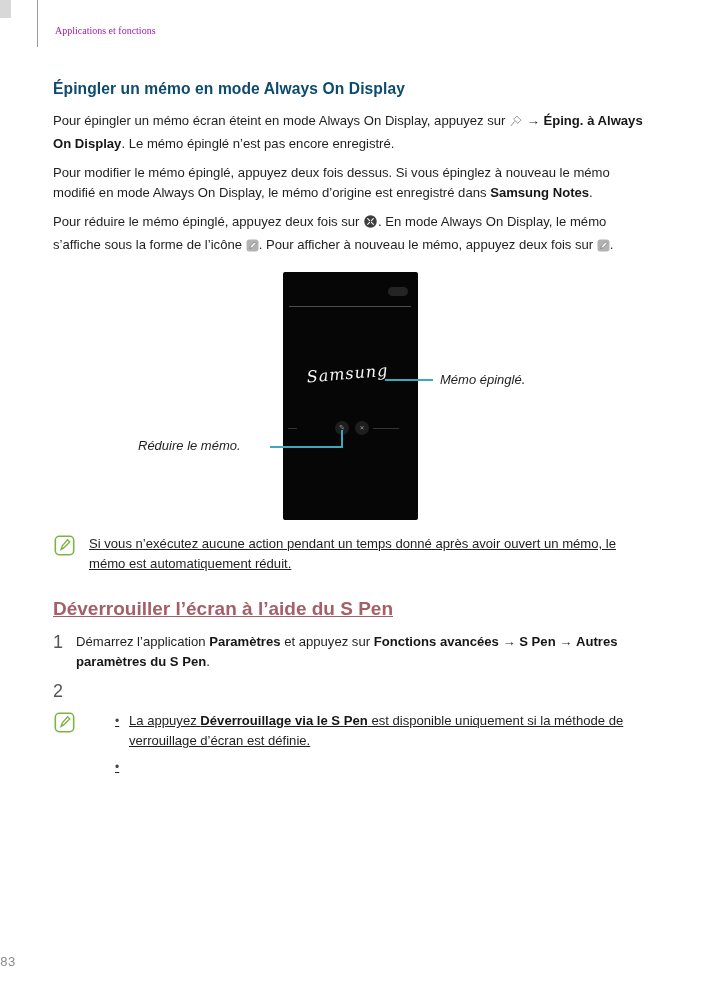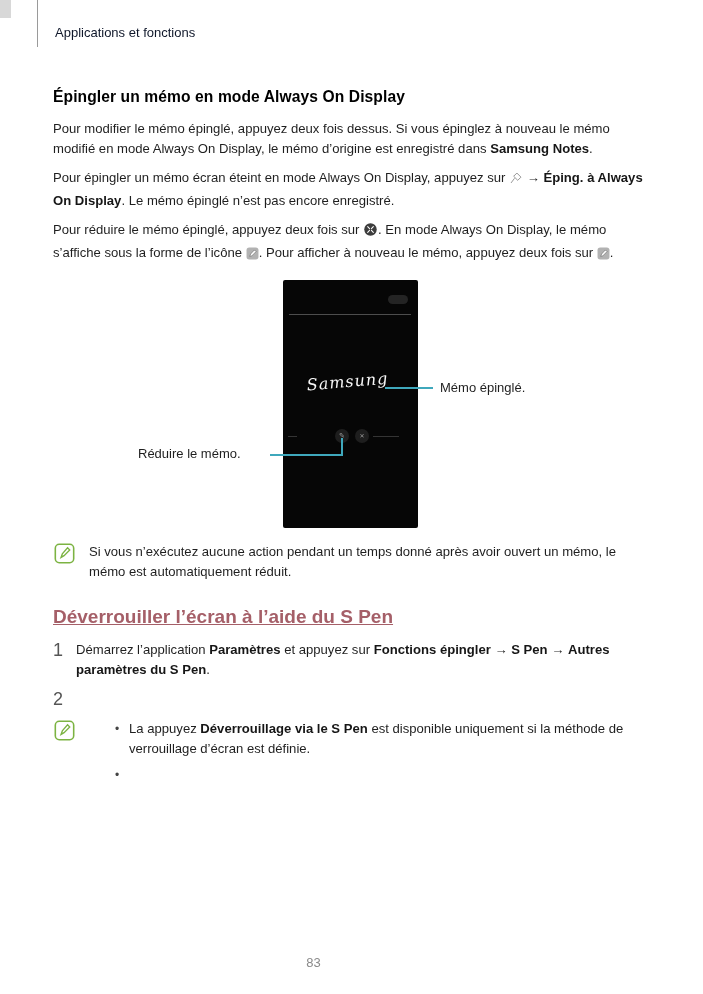--- a/index.html
+++ b/index.html
@@ -2,72 +2,72 @@
 <html><head>
 <meta charset="utf-8">
 <style>
   html,body{margin:0;padding:0;}
   .page{
     position:relative; width:703px; height:994px; background:#ffffff;
     font-family:"Liberation Sans", sans-serif; color:#1f1f1f; overflow:hidden;
   }
   .corner-block{position:absolute;left:0;top:0;width:11px;height:18px;background:#d8d8d8;}
   .vline{position:absolute;left:37px;top:0;width:1px;height:47px;background:#9a9a9a;}
-  .doc-header{position:absolute;left:55px;top:25px;font-size:13px;color:#0f172a;}
+  .doc-header{position:absolute;left:55px;top:25px;font-size:10px;color:#a21caf;font-family:Liberation Serif, serif;}
   .content{position:absolute;left:53px;top:76px;width:598px;}
-  h1.h1{font-size:15.6px;font-weight:bold;color:#000000;margin:12px 0 13px 0;letter-spacing:0.1px;}
+  h1.h1{font-size:15.6px;font-weight:bold;color:#0c4a6e;margin:4px 0 13px 0;letter-spacing:0.1px;}
   h2.h2{font-size:19px;font-weight:bold;color:#a55f68;margin:24px 0 12px 0;text-decoration:underline;}
   p.body{font-size:13.1px;line-height:20px;margin:0 0 9px 0;}
   .b{font-weight:bold;color:#161616;}
   .inline-icon{display:inline-block;vertical-align:-3px;}
   
   .illustration{position:relative;height:248px;margin:14px 0 14px 0;}
   .phone{position:absolute;left:230px;top:0;width:135px;height:248px;background:#060606;border-radius:2px;}
   .phone .status-pill{position:absolute;left:105px;top:15px;width:20px;height:9px;border-radius:5px;background:#242424;}
   .phone .hairline{position:absolute;left:6px;top:34px;width:122px;height:1px;background:#4d4d4d;}
   .phone .signature{position:absolute;left:0;right:6px;top:92px;text-align:center;
     font-family:"DejaVu Serif", serif;font-style:italic;font-size:16px;color:#f7f7f7;
     transform:rotate(-5deg);letter-spacing:1px;}
   .phone .dash{position:absolute;height:1px;background:#343434;top:156px;}
   .dash.l{left:5px;width:9px;} .dash.r{left:90px;width:26px;}
   .mini-circle{position:absolute;top:149px;width:14px;height:14px;border-radius:50%;
     background:#1e1e1e;color:#9a9a9a;font-size:7px;line-height:14px;text-align:center;}
   .mini-circle.pen{left:52px;} .mini-circle.close{left:72px;font-size:6px;}
   .callout-line{position:absolute;background:#3fa8bc;}
-  .callout-label{position:absolute;font-size:13px;color:#1f1f1f;}
+  .callout-label{position:absolute;font-size:13px;color:#1f1f1f;font-style:italic;}
   
-  .note{display:flex;margin:13px 0 0 0;}
+  .note{display:flex;margin:13px 0 0 0;text-decoration:underline;}
   .note .note-icon{flex:0 0 21px;margin:1px 14px 0 1px;}
   .note .note-text{font-size:13.1px;line-height:20px;}
   .note .bullets .bullet-row{display:flex;margin-bottom:6px;}
   .note .bullets .bullet-char{flex:0 0 14px;margin-left:26px;color:#444;font-size:12px;line-height:20px;}
   
   .step{display:flex;margin:0 0 9px 0;}
   .step .step-num{flex:0 0 23px;font-size:18px;color:#555;line-height:21px;}
   .step .step-text{font-size:13.1px;line-height:20px;}
-  .page-number{position:absolute;left:0;top:955px;width:627px;text-align:center;font-size:13px;color:#8a8a8a;}
+  .page-number{position:absolute;left:0;top:955px;width:627px;font-size:13px;color:#8a8a8a;font-family:Liberation Mono, monospace;}
 </style>
 </head>
 <body>
 
 <div class="page">
   <div class="corner-block"></div>
   <div class="vline"></div>
   <div class="doc-header">Applications et fonctions</div>
 
   <div class="content">
 
     <h1 class="h1">Épingler un mémo en mode Always On Display</h1>
 
-    <p class="body"><span>Pour modifier le mémo épinglé, appuyez deux fois dessus. Si vous épinglez à nouveau le mémo modifié en mode Always On Display, le mémo d’origine est enregistré dans </span><span class="b">Samsung Notes</span><span>.</span></p>
-
     <p class="body"><span>Pour épingler un mémo écran éteint en mode Always On Display, appuyez sur </span><span class="inline-icon"><svg width="14" height="14" viewBox="0 0 24 24">
             <path d="M13.5 3.5 L20.5 10.5 L15 16 L8 9 Z" fill="none" stroke="#8f8f8f" stroke-width="1.6"></path>
             <path d="M9.5 12.5 L3.5 20.5" stroke="#8f8f8f" stroke-width="1.6" fill="none"></path>
           </svg></span><span> → </span><span class="b">Éping. à Always On Display</span><span>. Le mémo épinglé n’est pas encore enregistré.</span></p>
+
+    <p class="body"><span>Pour modifier le mémo épinglé, appuyez deux fois dessus. Si vous épinglez à nouveau le mémo modifié en mode Always On Display, le mémo d’origine est enregistré dans </span><span class="b">Samsung Notes</span><span>.</span></p>
 
     <p class="body"><span>Pour réduire le mémo épinglé, appuyez deux fois sur </span><span class="inline-icon"><svg width="15" height="15" viewBox="0 0 24 24">
             <circle cx="12" cy="12" r="10" fill="#3d3d3d"></circle>
             <path d="M7.5 7.5 L10.5 10.5 M16.5 16.5 L13.5 13.5 M16.5 7.5 L13.5 10.5 M7.5 16.5 L10.5 13.5" stroke="#ffffff" stroke-width="1.7" stroke-linecap="round"></path>
           </svg></span><span>. En mode Always On Display, le mémo s’affiche sous la forme de l’icône </span><span class="inline-icon"><svg width="13" height="13" viewBox="0 0 24 24">
             <rect x="1" y="1" width="22" height="22" rx="5" fill="#b2b2b2"></rect>
             <path d="M7 17.5 L8.5 13 L15.5 5.5 L18.5 8.5 L11 16 Z" fill="#ffffff" stroke="#5a5a5a" stroke-width="1"></path>
           </svg></span><span>. Pour afficher à nouveau le mémo, appuyez deux fois sur </span><span class="inline-icon"><svg width="13" height="13" viewBox="0 0 24 24">
             <rect x="1" y="1" width="22" height="22" rx="5" fill="#b2b2b2"></rect>
             <path d="M7 17.5 L8.5 13 L15.5 5.5 L18.5 8.5 L11 16 Z" fill="#ffffff" stroke="#5a5a5a" stroke-width="1"></path>
@@ -97,21 +97,21 @@
             <path d="M8 16.5 L10 15.8 L8.7 14.6 Z" fill="#7cb342"></path>
           </svg></span>
       <div class="note-text">Si vous n’exécutez aucune action pendant un temps donné après avoir ouvert un mémo, le mémo est automatiquement réduit.</div>
     </div>
 
     <h2 class="h2">Déverrouiller l’écran à l’aide du S Pen</h2>
 
 
     <div class="step" style="margin-top:12px;">
       <div class="step-num">1</div>
-      <div class="step-text"><span>Démarrez l’application </span><span class="b">Paramètres</span><span> et appuyez sur </span><span class="b">Fonctions épingler</span><span> → </span><span class="b">S Pen</span><span> → </span><span class="b">Autres paramètres du S Pen</span><span>.</span></div>
+      <div class="step-text"><span>Démarrez l’application </span><span class="b">Paramètres</span><span> et appuyez sur </span><span class="b">Fonctions avancées</span><span> → </span><span class="b">S Pen</span><span> → </span><span class="b">Autres paramètres du S Pen</span><span>.</span></div>
     </div>
 
     <div class="step">
       <div class="step-num">2</div>
     </div>
 
     <div class="note" style="margin-top:9px;">
       <span class="note-icon"><svg width="21" height="21" viewBox="0 0 24 24">
             <rect x="1.5" y="1.5" width="21" height="21" rx="4.5" fill="none" stroke="#7cb342" stroke-width="1.8"></rect>
             <path d="M8 16.5 L9.5 12.5 L15.5 5.5 L18 8 L11.5 14.5 Z" fill="none" stroke="#7cb342" stroke-width="1.5"></path>

